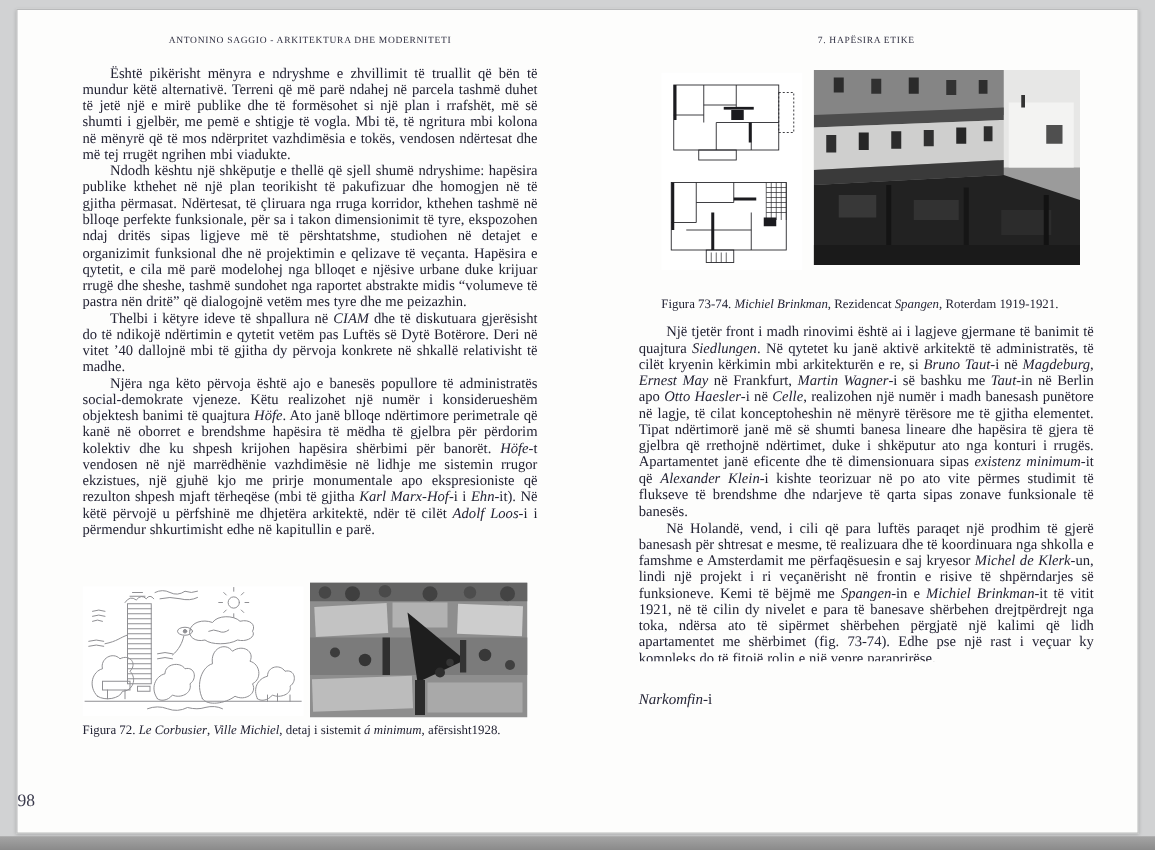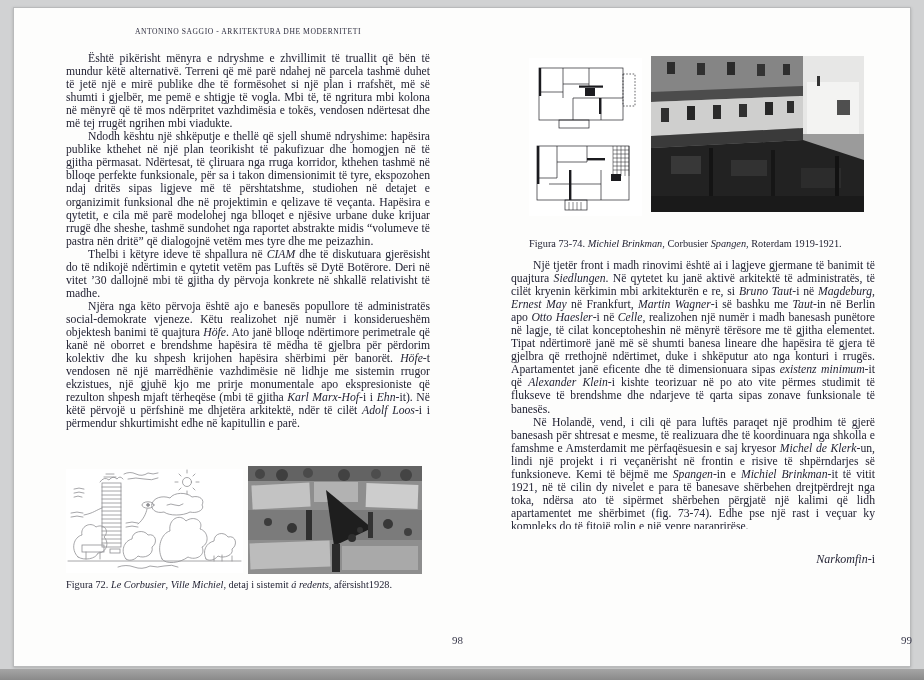--- a/index.html
+++ b/index.html
@@ -44,43 +44,43 @@
   .page.left  .figrow { left:52px; top:458px; gap:5px; }
   .page.right .figrow { left:66px; top:48px;  gap:9px; }
   .fig { display:block; }
 
   .captions { position:absolute; font-size:10.3px; line-height:13.8px; }
   .page.left  .captions { left:52px; top:570px; width:370px; }
   .page.right .captions { left:66px; top:229px; width:360px; }
 
   .section-heading {
     position:absolute; left:48px; top:544px; width:364px;
-    text-align:right; font-size:12px;
+    text-align:left; font-size:12px;
   }
   .closing-para { position:absolute; left:48px; top:572px; width:364px; }
   .closing-para p { font-size:11.7px; line-height:13.05px; text-align:justify; }
 
   .pagenum {
     position:absolute; top:626px; left:0; width:100%;
-    text-align:right; font-size:11px; color:#3a3a4c;
+    text-align:left; font-size:14px; color:#3a3a4c;
   }
   i { font-style:italic; }
 </style>
 </head>
 <body>
 
 <div class="sheet">
 
   <div class="page left">
     <div class="running-head">ANTONINO SAGGIO - ARKITEKTURA DHE MODERNITETI</div>
 
     <div class="body-text">
       <p><span>Është pikërisht mënyra e ndryshme e zhvillimit të truallit që bën të mundur këtë alternativë. Terreni që më parë ndahej në parcela tashmë duhet të jetë një e mirë publike dhe të formësohet si një plan i rrafshët, më së shumti i gjelbër, me pemë e shtigje të vogla. Mbi të, të ngritura mbi kolona në mënyrë që të mos ndërpritet vazhdimësia e tokës, vendosen ndërtesat dhe më tej rrugët ngrihen mbi viadukte.</span></p>
       <p><span>Ndodh kështu një shkëputje e thellë që sjell shumë ndryshime: hapësira publike kthehet në një plan teorikisht të pakufizuar dhe homogjen në të gjitha përmasat. Ndërtesat, të çliruara nga rruga korridor, kthehen tashmë në blloqe perfekte funksionale, për sa i takon dimensionimit të tyre, ekspozohen ndaj dritës sipas ligjeve më të përshtatshme, studiohen në detajet e organizimit funksional dhe në projektimin e qelizave të veçanta. Hapësira e qytetit, e cila më parë modelohej nga blloqet e njësive urbane duke krijuar rrugë dhe sheshe, tashmë sundohet nga raportet abstrakte midis “volumeve të pastra nën dritë” që dialogojnë vetëm mes tyre dhe me peizazhin.</span></p>
-      <p><span>Thelbi i këtyre ideve të shpallura në </span><i>CIAM</i><span> dhe të diskutuara gjerësisht do të ndikojë ndërtimin e qytetit vetëm pas Luftës së Dytë Botërore. Deri në vitet ’30 dallojnë mbi të gjitha dy përvoja konkrete në shkallë relativisht të madhe.</span></p>
+      <p><span>Thelbi i këtyre ideve të shpallura në </span><i>CIAM</i><span> dhe të diskutuara gjerësisht do të ndikojë ndërtimin e qytetit vetëm pas Luftës së Dytë Botërore. Deri në vitet ’40 dallojnë mbi të gjitha dy përvoja konkrete në shkallë relativisht të madhe.</span></p>
       <p><span>Njëra nga këto përvoja është ajo e banesës popullore të administratës social-demokrate vjeneze. Këtu realizohet një numër i konsiderueshëm objektesh banimi të quajtura </span><i>Höfe</i><span>. Ato janë blloqe ndërtimore perimetrale që kanë në oborret e brendshme hapësira të mëdha të gjelbra për përdorim kolektiv dhe ku shpesh krijohen hapësira shërbimi për banorët. </span><i>Höfe</i><span>-t vendosen në një marrëdhënie vazhdimësie në lidhje me sistemin rrugor ekzistues, një gjuhë kjo me prirje monumentale apo ekspresioniste që rezulton shpesh mjaft tërheqëse (mbi të gjitha </span><i>Karl Marx-Hof</i><span>-i i </span><i>Ehn</i><span>-it). Në këtë përvojë u përfshinë me dhjetëra arkitektë, ndër të cilët </span><i>Adolf Loos</i><span>-i i përmendur shkurtimisht edhe në kapitullin e parë.</span></p>
     </div>
 
     <div class="figrow">
 
       <svg class="fig" width="177" height="104" viewBox="0 0 177 104" style="margin-top:3px">
         <rect width="177" height="104" fill="#ffffff"></rect>
         <g stroke="#8f8f93" fill="none" stroke-width="0.8" stroke-linecap="round">
 
           <circle cx="121" cy="13" r="4.5"></circle>
@@ -145,27 +145,28 @@
         <rect x="94" y="80" width="76" height="24" fill="#a9a9a9"></rect>
         <rect x="84" y="78" width="8" height="28" fill="#2b2b2b"></rect>
         <rect x="58" y="44" width="6" height="30" fill="#2f2f2f"></rect>
         <rect x="120" y="46" width="5" height="26" fill="#333333"></rect>
         <circle cx="104" cy="72" r="4" fill="#2e2e2e"></circle>
         <circle cx="112" cy="64" r="3" fill="#353535"></circle>
       </svg>
     </div>
 
     <div class="captions">
-      <div><span>Figura 72. </span><i>Le Corbusier</i><span>, </span><i>Ville Michiel</i><span>, detaj i sistemit </span><i>á redents</i><span>, afërsisht1928.</span></div>
+      <div><span>Figura 72. </span><i>Le Corbusier</i><span>, </span><i>Ville Michiel</i><span>, detaj i sistemit </span><i>á minimum</i><span>, afërsisht1928.</span></div>
     </div>
 
     <div class="pagenum">98</div>
   </div>
 
   <div class="page right">
+    <div class="running-head">7. HAPËSIRA ETIKE</div>
 
     <div class="figrow">
 
       <svg class="fig" width="113" height="158" viewBox="0 0 113 158" style="margin-top:2px">
         <rect width="113" height="158" fill="#ffffff"></rect>
         <g stroke="#242428" fill="none" stroke-width="0.7">
 
           <rect x="10" y="10" width="84" height="52"></rect>
           <rect x="30" y="62" width="30" height="8"></rect>
           <path d="M34,10 V40 M34,26 H60 M60,10 V28 M44,40 H94 M44,40 V62 M72,40 V62 M10,34 H34"></path>
@@ -215,28 +216,27 @@
         <rect x="80" y="104" width="36" height="16" fill="#323232"></rect>
         <rect x="150" y="112" width="40" height="20" fill="#2c2c2c"></rect>
         <rect x="58" y="92" width="4" height="48" fill="#141414"></rect>
         <rect x="120" y="94" width="4" height="48" fill="#161616"></rect>
         <rect x="184" y="100" width="4" height="44" fill="#121212"></rect>
         <rect x="0" y="140" width="213" height="16" fill="#1a1a1a"></rect>
       </svg>
     </div>
 
     <div class="captions">
-      <div><span>Figura 73-74. </span><i>Michiel Brinkman</i><span>, Corbusier </span><i>Spangen</i><span>, Roterdam 1919-1921.</span></div>
+      <div><span>Figura 73-74. </span><i>Michiel Brinkman</i><span>, Rezidencat </span><i>Spangen</i><span>, Roterdam 1919-1921.</span></div>
     </div>
 
     <div class="body-text">
       <p><span>Një tjetër front i madh rinovimi është ai i lagjeve gjermane të banimit të quajtura </span><i>Siedlungen</i><span>. Në qytetet ku janë aktivë arkitektë të administratës, të cilët kryenin kërkimin mbi arkitekturën e re, si </span><i>Bruno Taut</i><span>-i në </span><i>Magdeburg</i><span>, </span><i>Ernest May</i><span> në Frankfurt, </span><i>Martin Wagner</i><span>-i së bashku me </span><i>Taut</i><span>-in në Berlin apo </span><i>Otto Haesler</i><span>-i në </span><i>Celle</i><span>, realizohen një numër i madh banesash punëtore në lagje, të cilat konceptoheshin në mënyrë tërësore me të gjitha elementet. Tipat ndërtimorë janë më së shumti banesa lineare dhe hapësira të gjera të gjelbra që rrethojnë ndërtimet, duke i shkëputur ato nga konturi i rrugës. Apartamentet janë eficente dhe të dimensionuara sipas </span><i>existenz minimum</i><span>-it që </span><i>Alexander Klein</i><span>-i kishte teorizuar në po ato vite përmes studimit të flukseve të brendshme dhe ndarjeve të qarta sipas zonave funksionale të banesës.</span></p>
       <p><span>Në Holandë, vend, i cili që para luftës paraqet një prodhim të gjerë banesash për shtresat e mesme, të realizuara dhe të koordinuara nga shkolla e famshme e Amsterdamit me përfaqësuesin e saj kryesor </span><i>Michel de Klerk</i><span>-un, lindi një projekt i ri veçanërisht në frontin e risive të shpërndarjes së funksioneve. Kemi të bëjmë me </span><i>Spangen</i><span>-in e </span><i>Michiel Brinkman</i><span>-it të vitit 1921, në të cilin dy nivelet e para të banesave shërbehen drejtpërdrejt nga toka, ndërsa ato të sipërmet shërbehen përgjatë një kalimi që lidh apartamentet me shërbimet (fig. 73-74). Edhe pse një rast i veçuar ky kompleks do të fitojë rolin e një vepre paraprirëse.</span></p>
     </div>
 
     <div class="section-heading"><i>Narkomfin</i><span>-i</span></div>
 
 
-    <div class="pagenum">99</div>
   </div>
 </div>
 
 <div class="bottom-bar"></div>
 
 </body></html>

